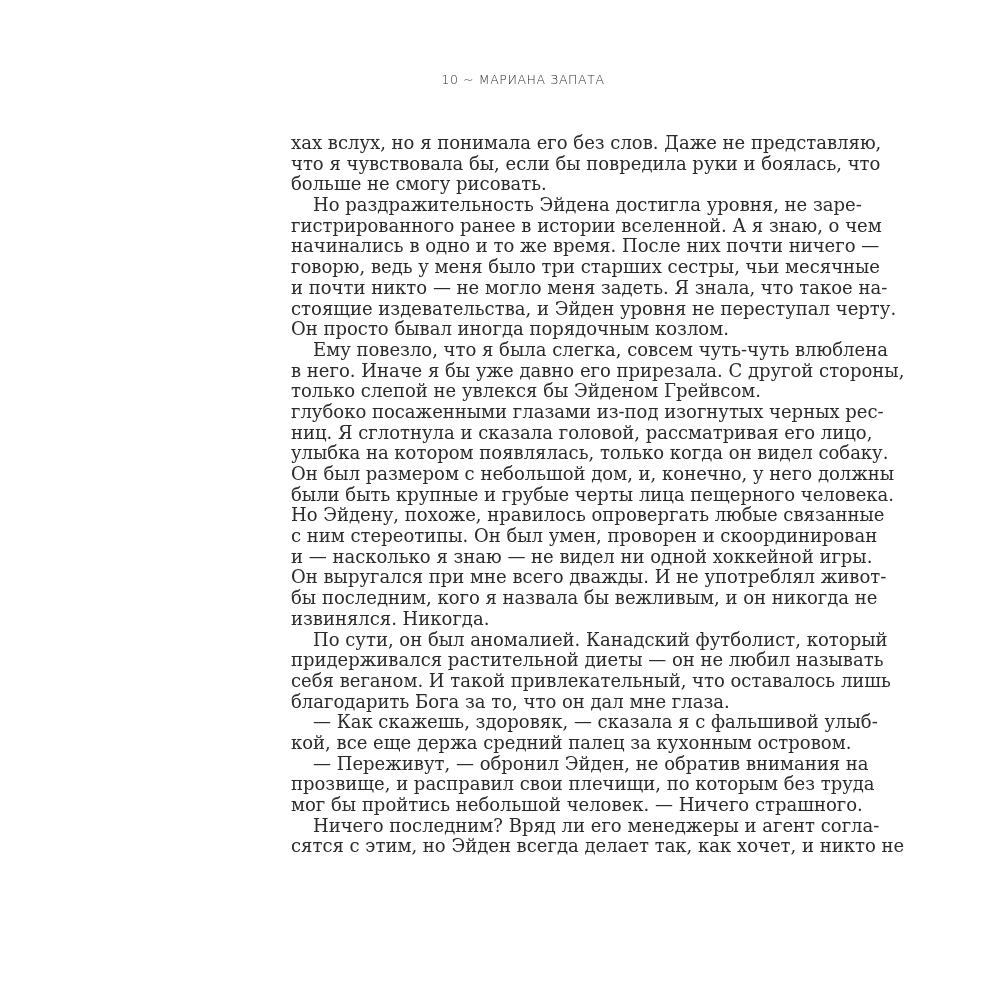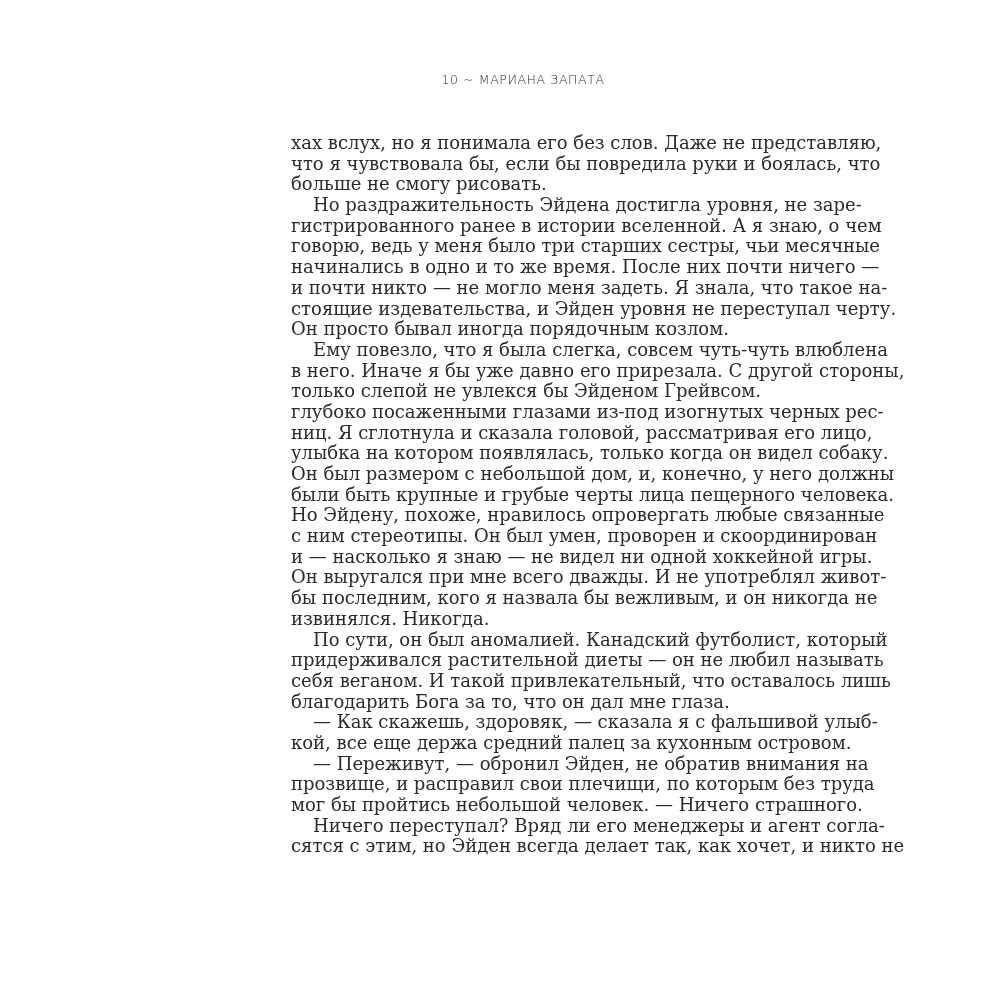--- a/index.html
+++ b/index.html
@@ -28,22 +28,22 @@
 
 <div class="page">
   <div class="running-head">10 ~ МАРИАНА ЗАПАТА</div>
 
   <div class="text-block" id="text-block">
     <span class="line">хах вслух, но я понимала его без слов. Даже не представляю,</span>
     <span class="line">что я чувствовала бы, если бы повредила руки и боялась, что</span>
     <span class="line last">больше не смогу рисовать.</span>
     <span class="line indent">Но раздражительность Эйдена достигла уровня, не заре-</span>
     <span class="line">гистрированного ранее в истории вселенной. А я знаю, о чем</span>
+    <span class="line">начинались в одно и то же время. После них почти ничего —</span>
     <span class="line">говорю, ведь у меня было три старших сестры, чьи месячные</span>
-    <span class="line">начинались в одно и то же время. После них почти ничего —</span>
     <span class="line">и почти никто — не могло меня задеть. Я знала, что такое на-</span>
     <span class="line">стоящие издевательства, и Эйден уровня не переступал черту.</span>
     <span class="line last">Он просто бывал иногда порядочным козлом.</span>
     <span class="line indent">Ему повезло, что я была слегка, совсем чуть-чуть влюблена</span>
     <span class="line">в него. Иначе я бы уже давно его прирезала. С другой стороны,</span>
     <span class="line last">только слепой не увлекся бы Эйденом Грейвсом.</span>
     <span class="line">глубоко посаженными глазами из-под изогнутых черных рес-</span>
     <span class="line">ниц. Я сглотнула и сказала головой, рассматривая его лицо,</span>
     <span class="line">улыбка на котором появлялась, только когда он видел собаку.</span>
     <span class="line">Он был размером с небольшой дом, и, конечно, у него должны</span>
@@ -56,16 +56,16 @@
     <span class="line last">извинялся. Никогда.</span>
     <span class="line indent">По сути, он был аномалией. Канадский футболист, который</span>
     <span class="line">придерживался растительной диеты — он не любил называть</span>
     <span class="line">себя веганом. И такой привлекательный, что оставалось лишь</span>
     <span class="line last">благодарить Бога за то, что он дал мне глаза.</span>
     <span class="line indent">— Как скажешь, здоровяк, — сказала я с фальшивой улыб-</span>
     <span class="line last">кой, все еще держа средний палец за кухонным островом.</span>
     <span class="line indent">— Переживут, — обронил Эйден, не обратив внимания на</span>
     <span class="line">прозвище, и расправил свои плечищи, по которым без труда</span>
     <span class="line last">мог бы пройтись небольшой человек. — Ничего страшного.</span>
-    <span class="line indent">Ничего переступал? Вряд ли его менеджеры и агент согла-</span>
+    <span class="line indent">Ничего последним? Вряд ли его менеджеры и агент согла-</span>
     <span class="line">сятся с этим, но Эйден всегда делает так, как хочет, и никто не</span>
   </div>
 </div>
 
 </body></html>

